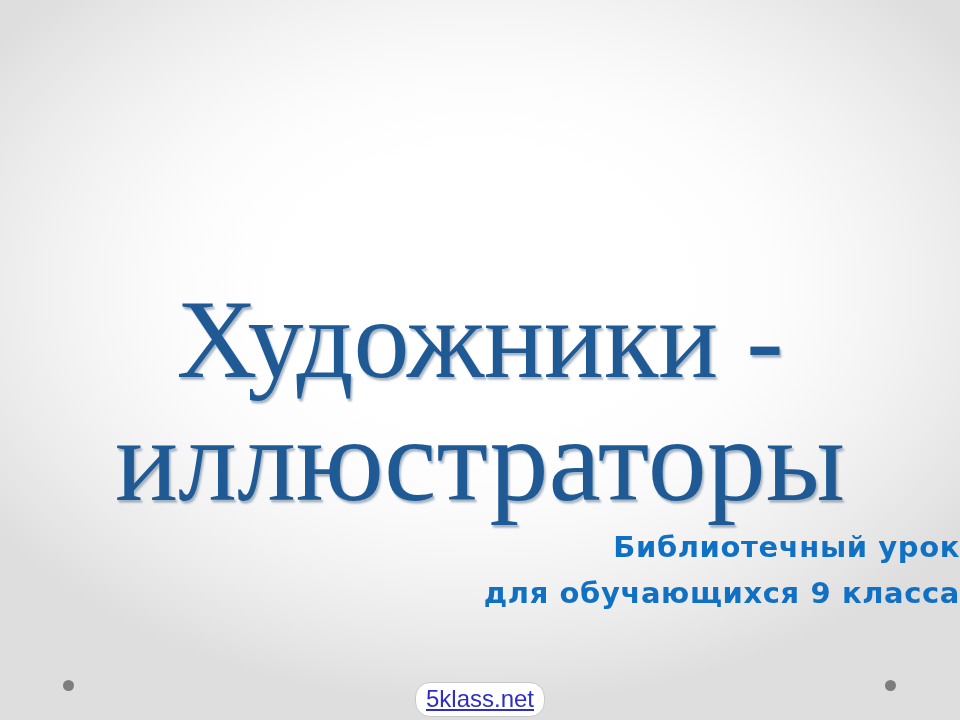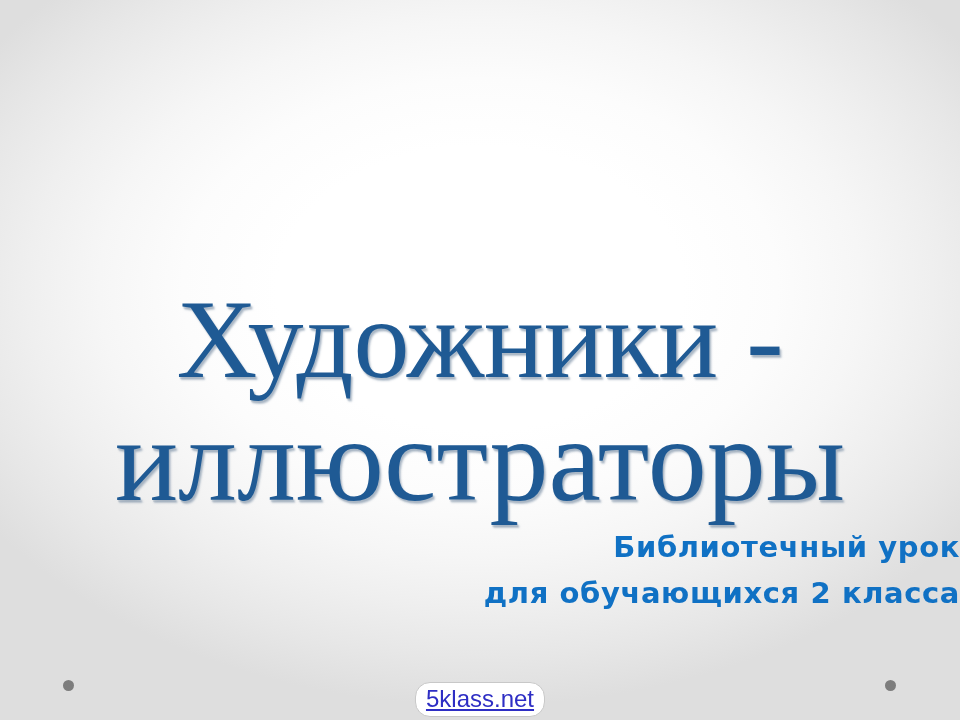--- a/index.html
+++ b/index.html
@@ -119,21 +119,21 @@
 
 <div id="slide">
 
   <div id="title-block">
     <div class="title-line" id="title-line-1">Художники -</div>
     <div class="title-line" id="title-line-2">иллюстраторы</div>
   </div>
 
   <div id="subtitle-block">
     <div class="subtitle-line">Библиотечный урок</div>
-    <div class="subtitle-line">для обучающихся 2 класса</div>
+    <div class="subtitle-line">для обучающихся 9 класса</div>
   </div>
 
   <div class="corner-dot" id="dot-left"></div>
   <div class="corner-dot" id="dot-right"></div>
 
   <div id="watermark">
     <span id="watermark-link">5klass.net</span>
   </div>
 
 </div>

